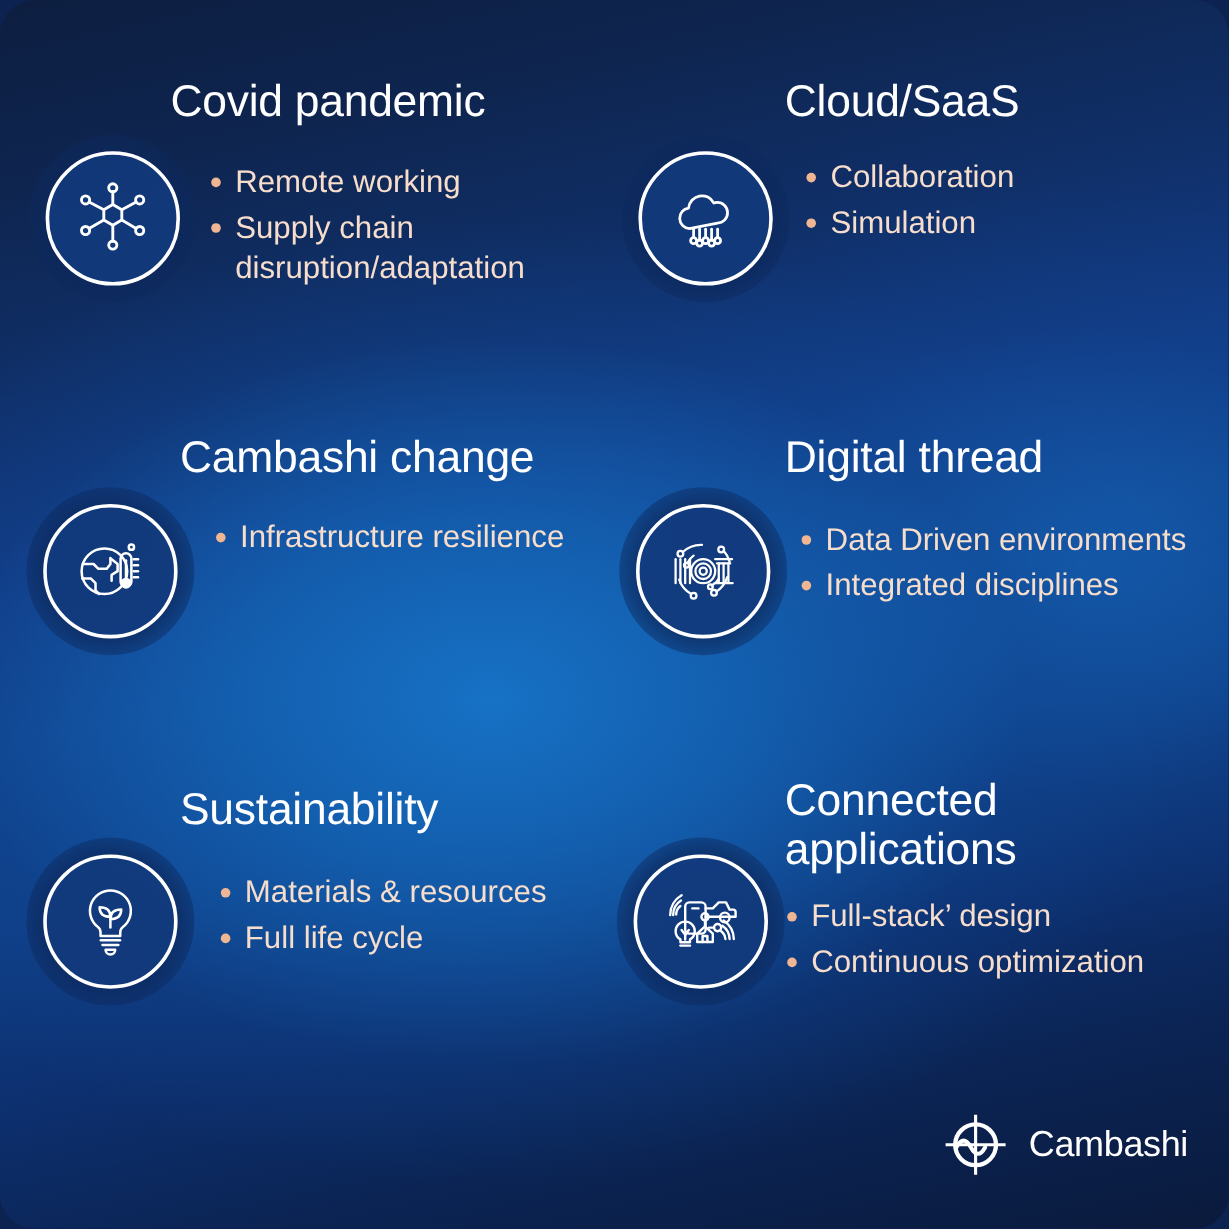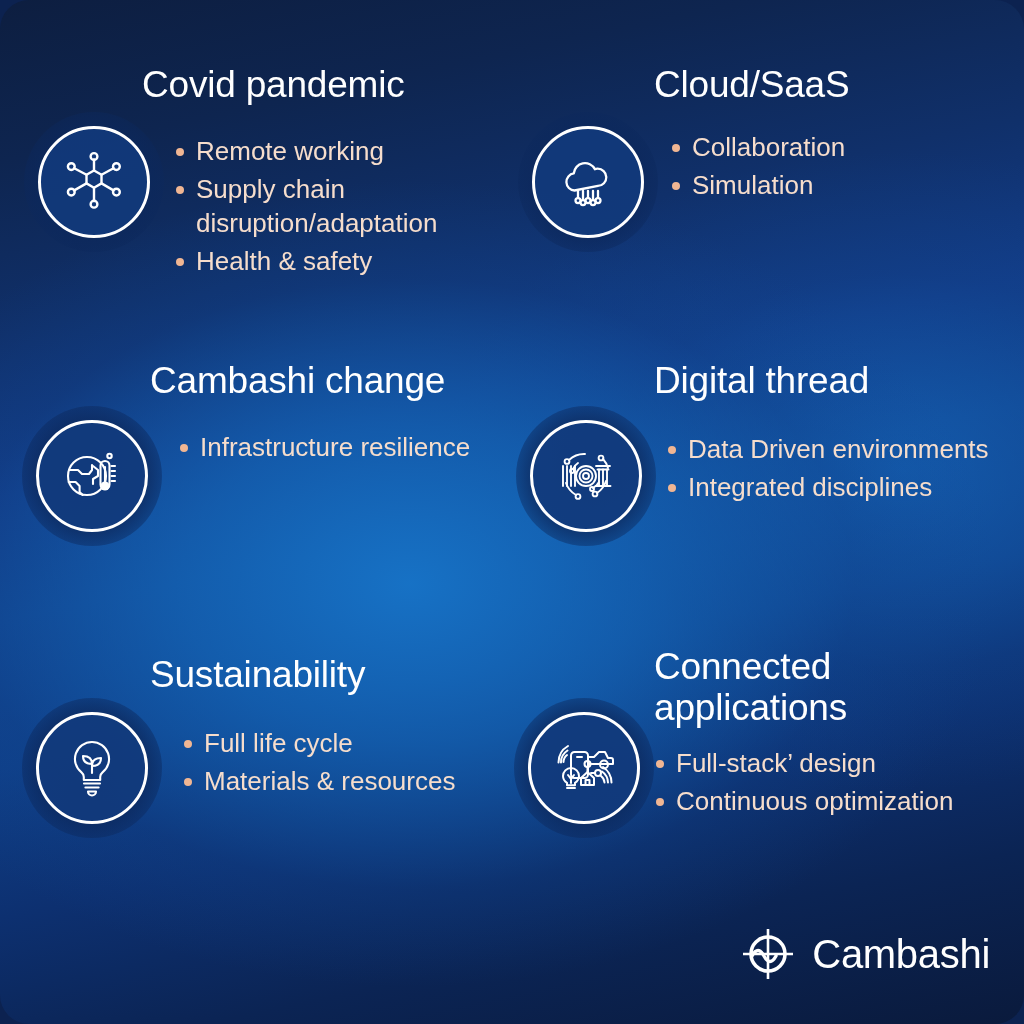--- a/index.html
+++ b/index.html
@@ -94,21 +94,21 @@
   #b5 .heading{left:140px; top:-52px; width:280px;}
   #b5 ul{left:140px; top:48px; width:390px;}
 
   
   #logo{
     position:absolute;right:34px;bottom:42px;
     display:flex;align-items:center;gap:16px;
   }
   #logo .mark{width:56px;height:56px;}
   #logo .word{
-    color:#ffffff;font-size:40px;font-weight:400;letter-spacing:-0.3px;
+    color:#ffffff;font-size:30px;font-weight:400;letter-spacing:-0.3px;
   }
 </style>
 </head>
 <body>
 
 <div id="poster">
 
   <div class="block" id="b0">
     <div class="icon-wrap">
       <div class="icon-halo"></div>
@@ -127,21 +127,20 @@
           <circle cx="59.4" cy="47.1" r="3.4"></circle>
           <line x1="29.5" y1="29.8" x2="17.2" y2="23.3"></line>
           <circle cx="14.3" cy="21.6" r="3.4"></circle>
         </svg>
       </div>
     </div>
     <div class="heading">Covid pandemic</div>
     <ul class="bullets">
       <li>Remote working</li>
       <li>Supply chain disruption/adaptation</li>
-      <li>Health &amp; safety</li>
     </ul>
   </div>
 
   <div class="block" id="b1">
     <div class="icon-wrap">
       <div class="icon-halo"></div>
       <div class="icon-ring">
         <svg width="74" height="74" viewBox="0 0 74 74" fill="none" stroke="#ffffff" stroke-width="2.3" stroke-linecap="round" stroke-linejoin="round">
           <path d="M23.5 45.5 a8.6 8.6 0 0 1 -0.7 -17.1 a11.2 11.2 0 0 1 21.1 -4.2 a8 8 0 0 1 2.6 -0.5 a8.6 8.6 0 0 1 0.4 17.2 Z"></path>
           <line x1="27" y1="46" x2="27" y2="53"></line>
@@ -244,22 +243,22 @@
           <line x1="28.4" y1="54.5" x2="41.6" y2="54.5"></line>
           <path d="M31 58.5 h8 a4 4 0 0 1 -8 0 Z"></path>
           <path d="M35 40 v-12"></path>
           <path d="M35 31 c-6.5 0 -9 -3.5 -9 -8 c6 0 9 2.6 9 8 Z"></path>
           <path d="M35 33 c6.5 0 9 -3.5 9 -8 c-6 0 -9 2.6 -9 8 Z"></path>
         </svg>
       </div>
     </div>
     <div class="heading">Sustainability</div>
     <ul class="bullets">
+      <li>Materials &amp; resources</li>
       <li>Full life cycle</li>
-      <li>Materials &amp; resources</li>
     </ul>
   </div>
 
   <div class="block" id="b5">
     <div class="icon-wrap">
       <div class="icon-halo"></div>
       <div class="icon-ring">
         <svg width="74" height="74" viewBox="0 0 74 74" fill="none" stroke="#ffffff" stroke-width="2" stroke-linecap="round" stroke-linejoin="round">
 
           <rect x="24" y="21" width="17" height="26" rx="3.5"></rect>

